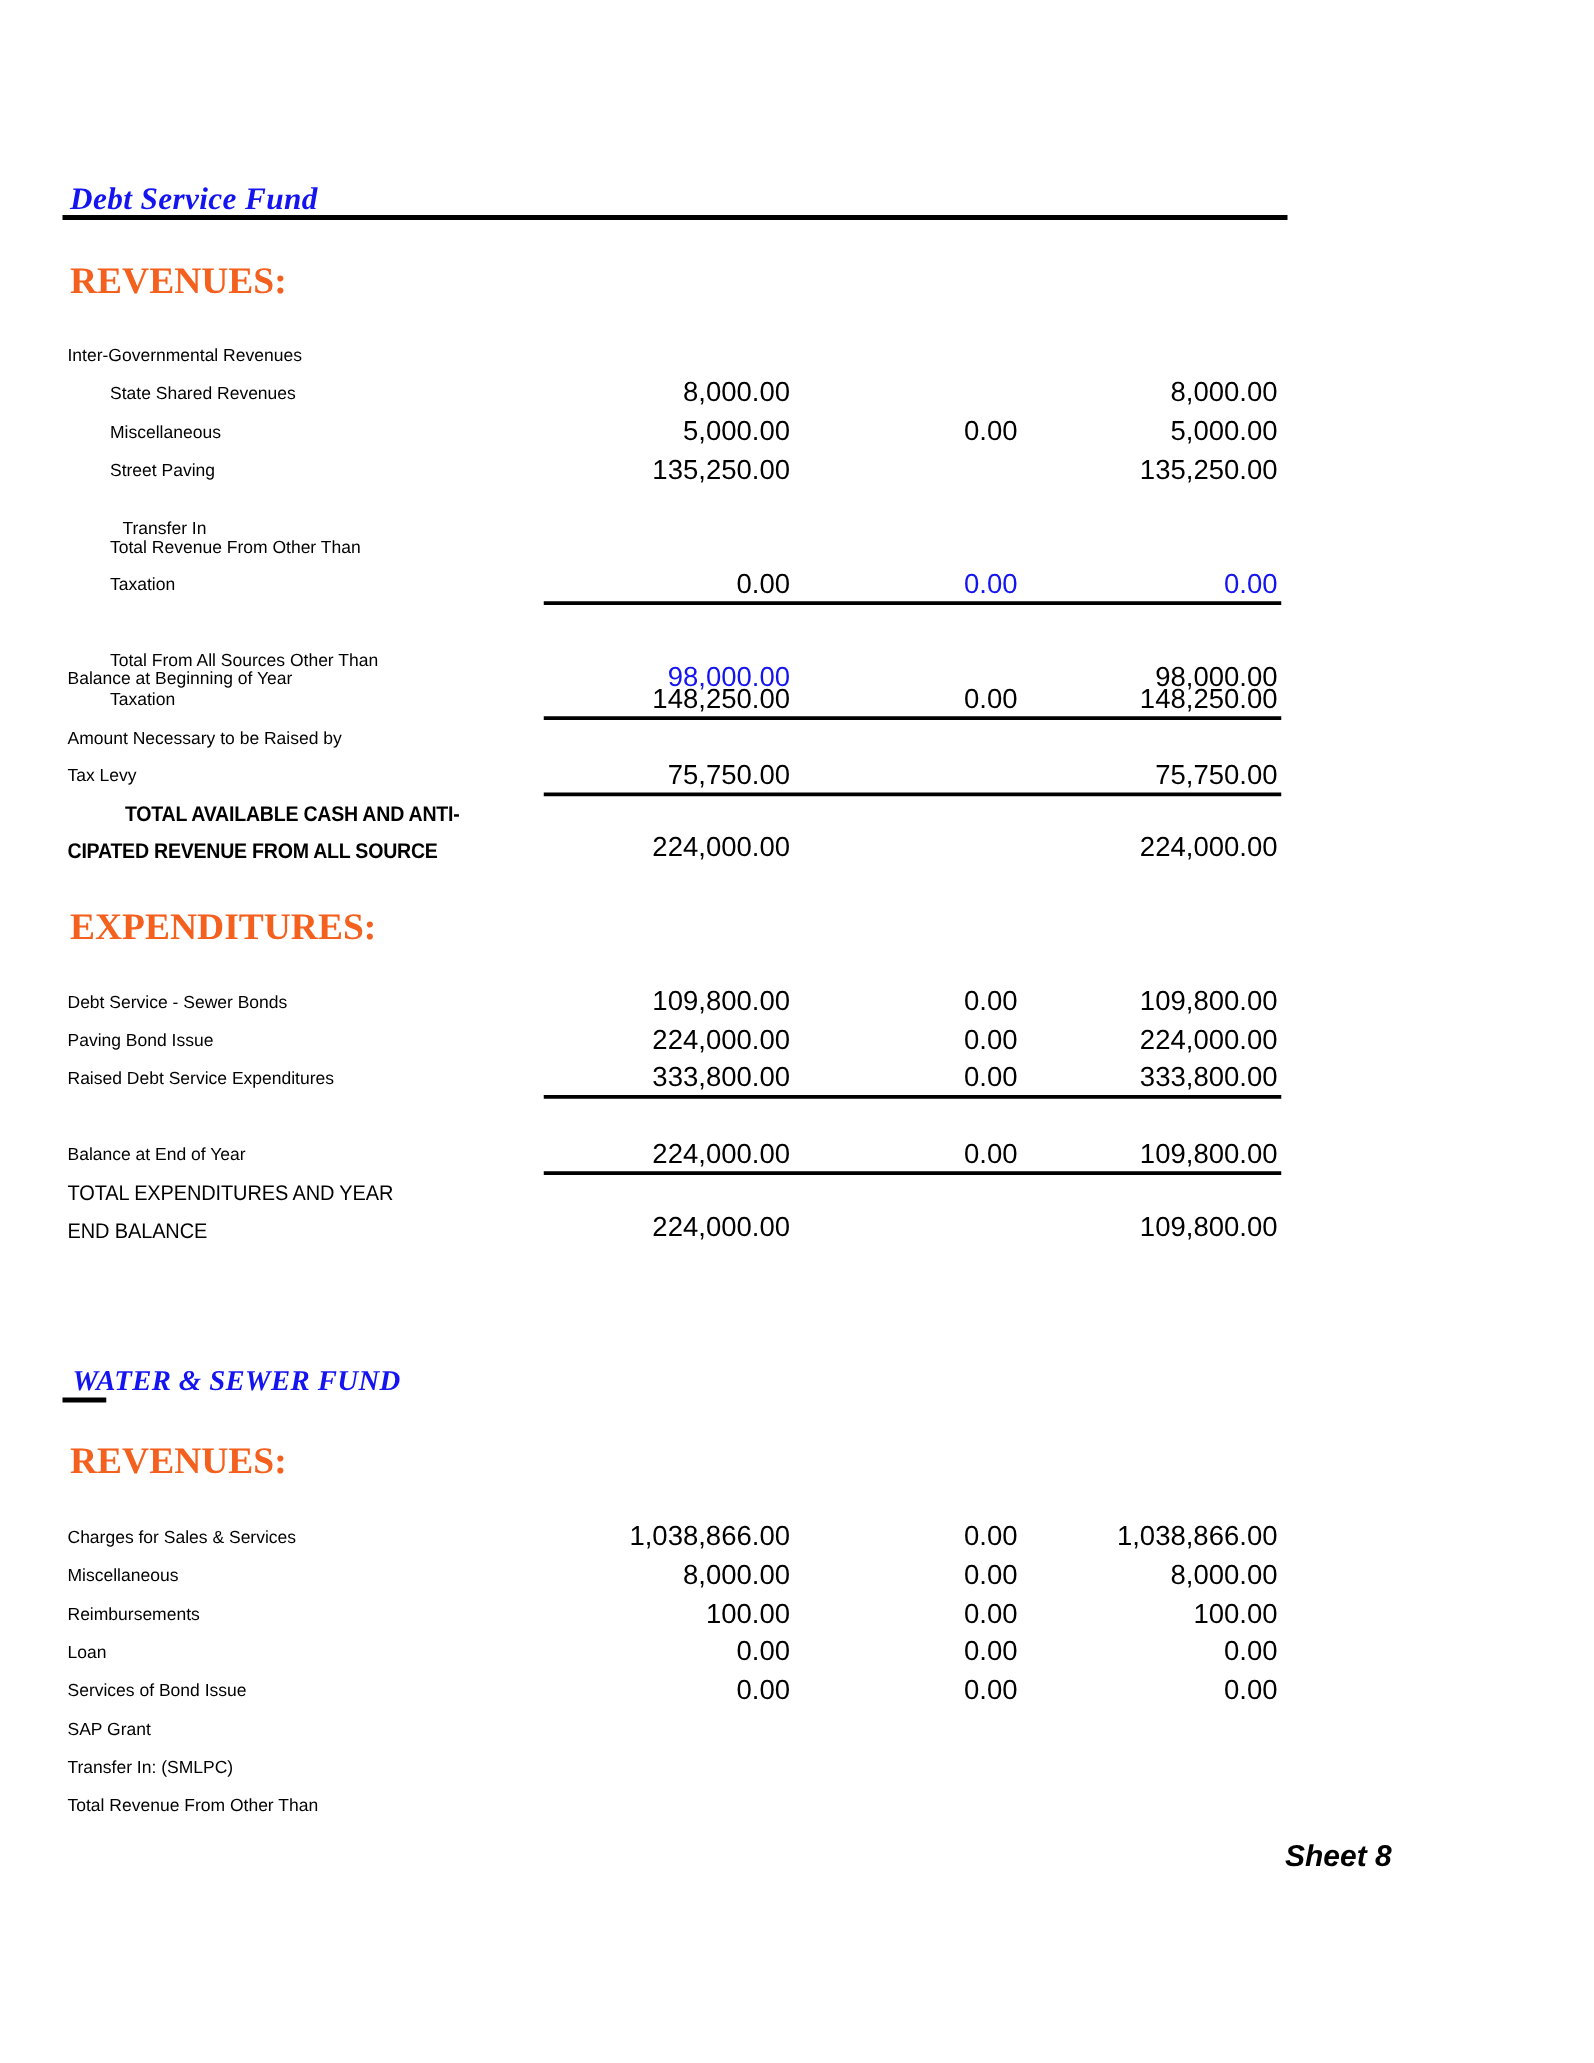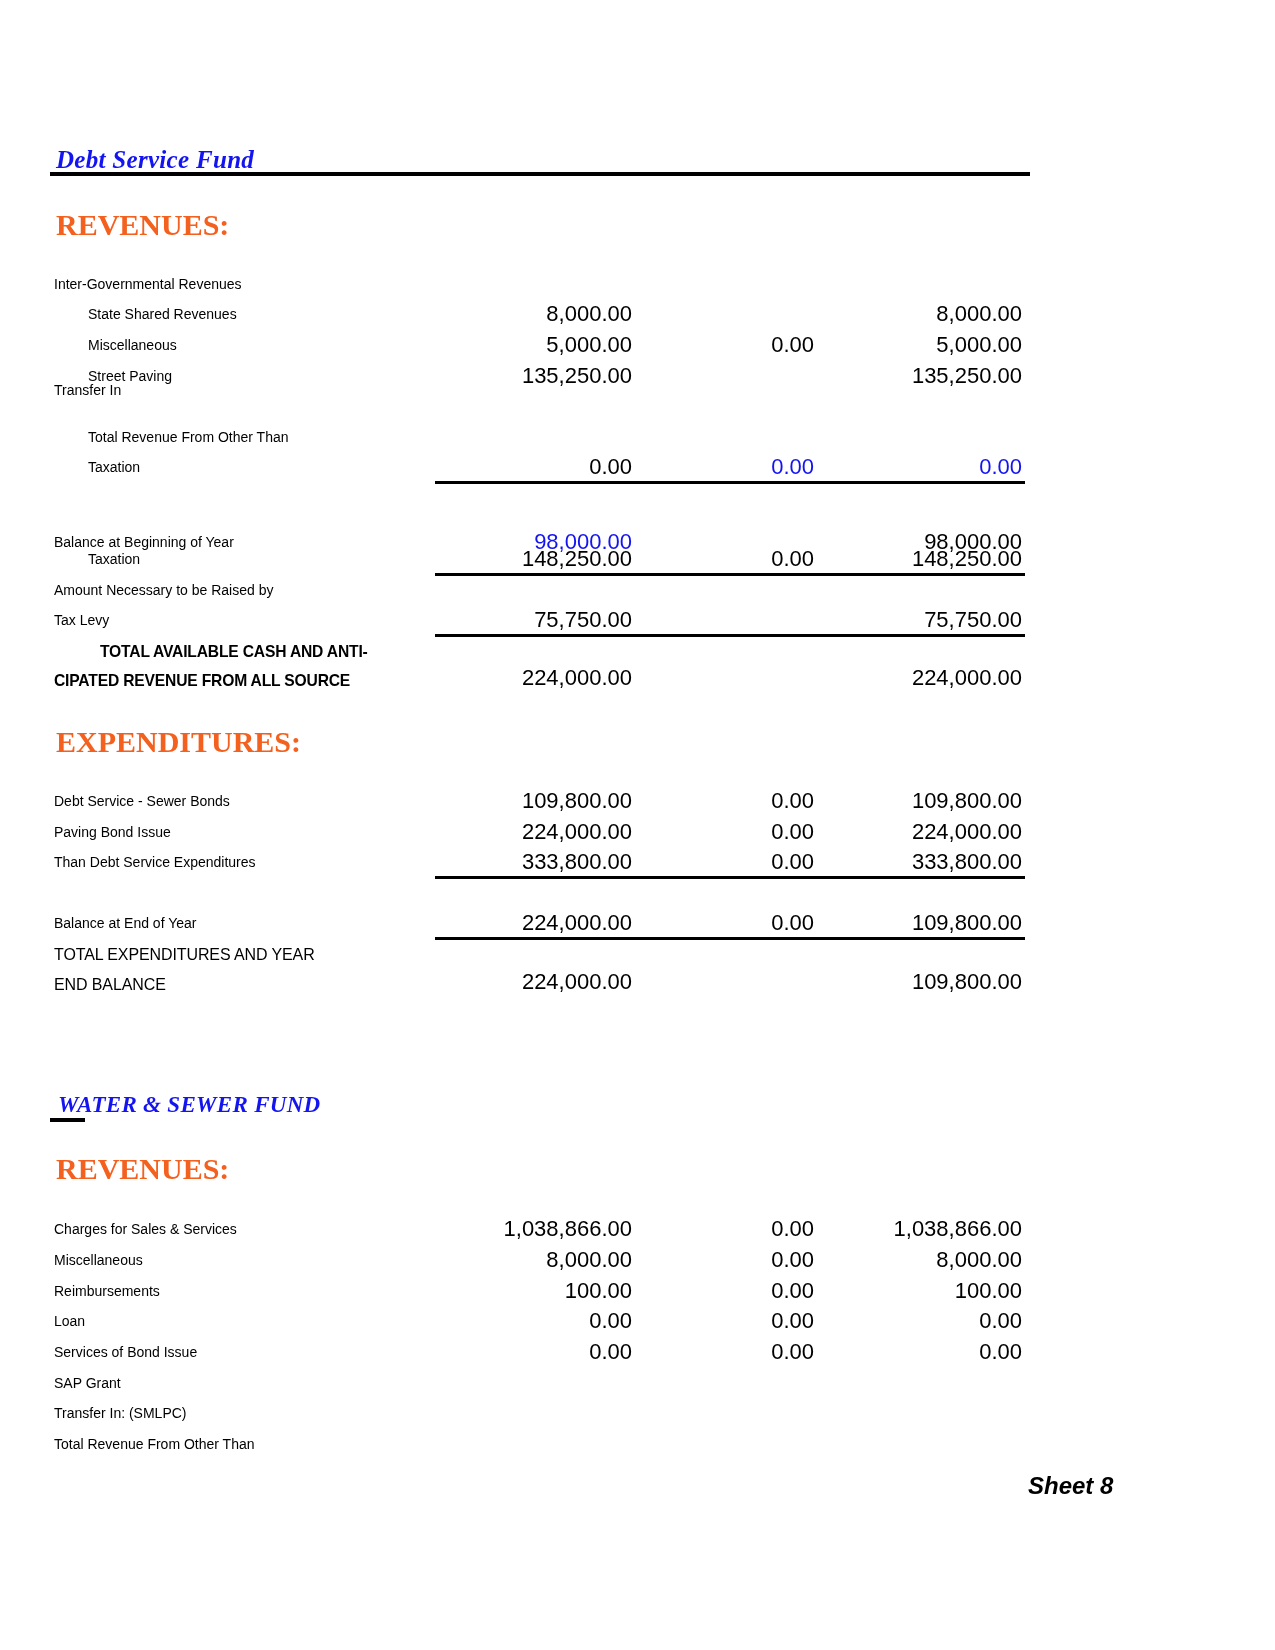--- a/index.html
+++ b/index.html
@@ -151,21 +151,21 @@
     <div class="num c3">5,000.00</div>
   </div>
 
   <div class="row" style="top:362px;">
     <div class="label indent">Street Paving</div>
     <div class="num c1">135,250.00</div>
     <div class="num c2"></div>
     <div class="num c3">135,250.00</div>
   </div>
 
-  <div class="row" style="top:376px;">
+  <div class="row" style="top:408px;margin-left:44px;">
     <div class="label">Transfer In</div>
     <div class="num c1"></div>
     <div class="num c2"></div>
     <div class="num c3"></div>
   </div>
 
   <div class="row" style="top:423px;">
     <div class="label indent">Total Revenue From Other Than</div>
     <div class="num c1"></div>
     <div class="num c2"></div>
@@ -181,20 +181,26 @@
 
   <div class="colrule" style="top:481px;"></div>
 
   <div class="row" style="top:484px;margin-top:44px;">
     <div class="label">Balance at Beginning of Year</div>
     <div class="num c1 blue">98,000.00</div>
     <div class="num c2"></div>
     <div class="num c3">98,000.00</div>
   </div>
 
+  <div class="row" style="top:514px;">
+    <div class="label indent">Total From All Sources Other Than</div>
+    <div class="num c1"></div>
+    <div class="num c2"></div>
+    <div class="num c3"></div>
+  </div>
 
   <div class="row" style="top:545px;">
     <div class="label indent">Taxation</div>
     <div class="num c1">148,250.00</div>
     <div class="num c2">0.00</div>
     <div class="num c3">148,250.00</div>
   </div>
 
   <div class="colrule" style="top:573px;"></div>
 
@@ -238,21 +244,21 @@
   </div>
 
   <div class="row" style="top:818px;">
     <div class="label">Paving Bond Issue</div>
     <div class="num c1">224,000.00</div>
     <div class="num c2">0.00</div>
     <div class="num c3">224,000.00</div>
   </div>
 
   <div class="row" style="top:848px;">
-    <div class="label">Than Debt Service Expenditures</div>
+    <div class="label">Raised Debt Service Expenditures</div>
     <div class="num c1">333,800.00</div>
     <div class="num c2">0.00</div>
     <div class="num c3">333,800.00</div>
   </div>
 
   <div class="colrule" style="top:876px;"></div>
 
   <div class="row" style="top:909px;">
     <div class="label">Balance at End of Year</div>
     <div class="num c1">224,000.00</div>

